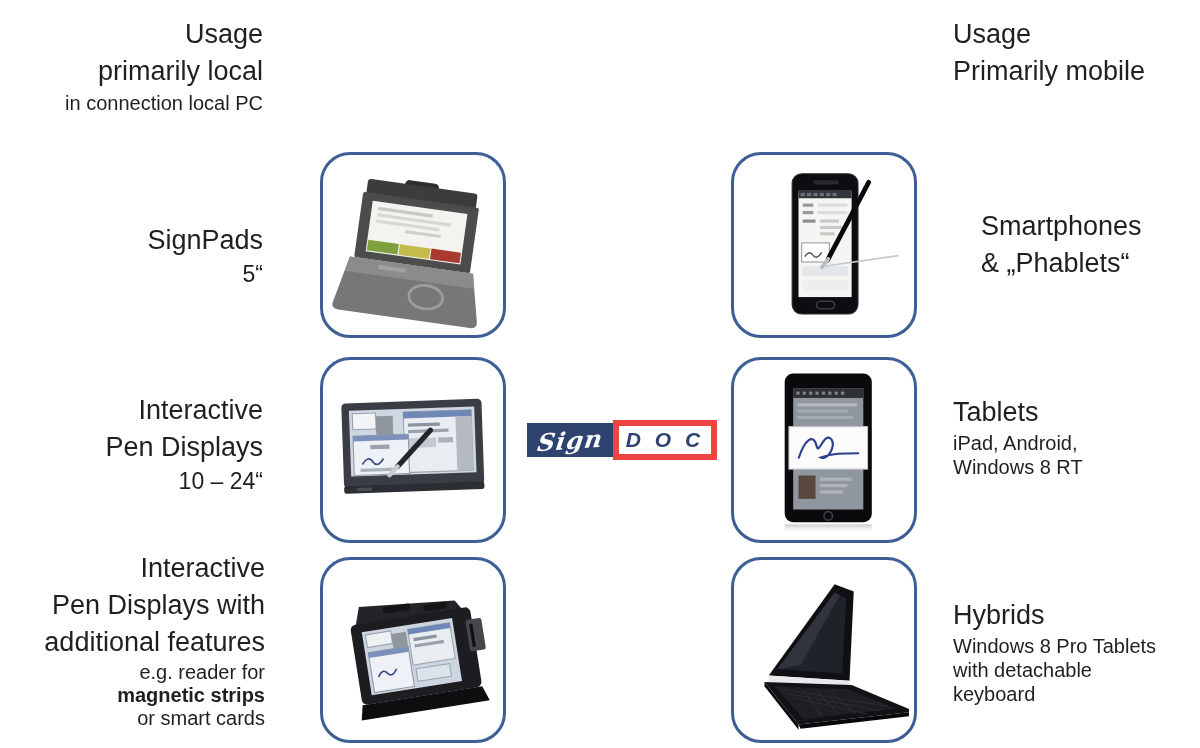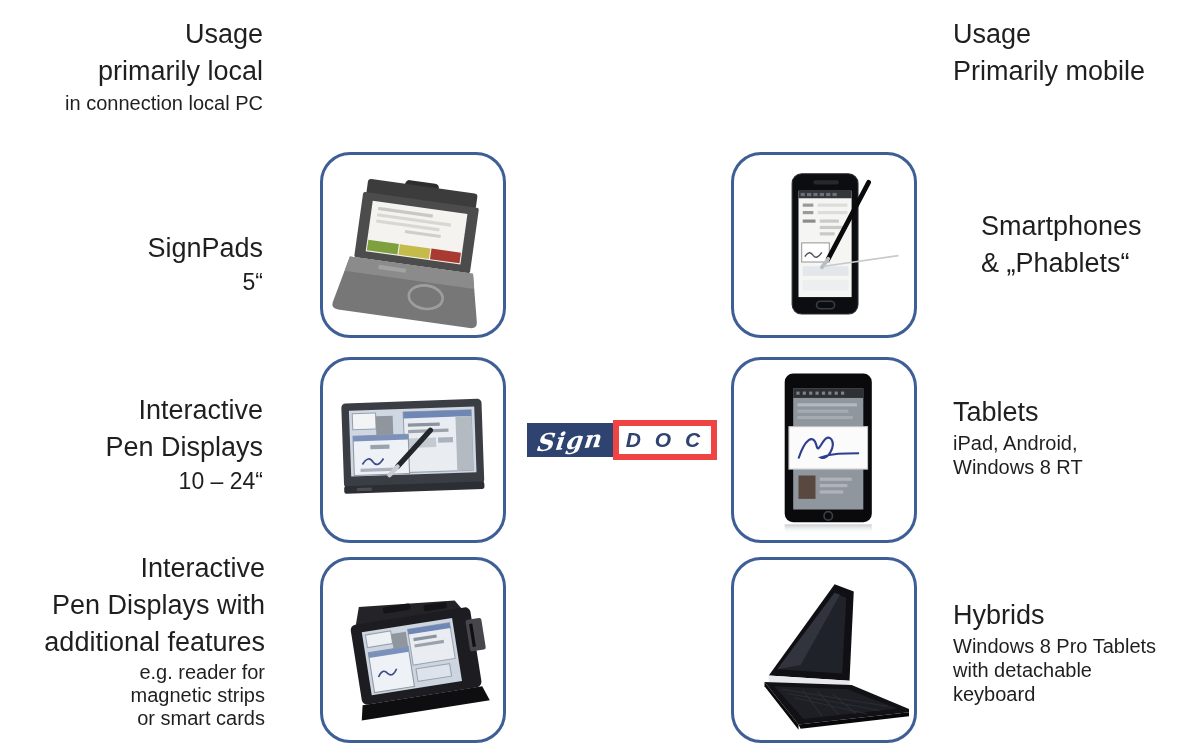--- a/index.html
+++ b/index.html
@@ -44,37 +44,37 @@
     <div class="h-big">Usage</div>
     <div class="h-big">primarily local</div>
     <div class="h-small">in connection local PC</div>
   </div>
 
   <div class="abs ta-l" style="left:953px;top:16px;width:240px;">
     <div class="h-big">Usage</div>
     <div class="h-big">Primarily mobile</div>
   </div>
 
-  <div class="abs ta-r" style="left:0;top:230px;width:263px;">
+  <div class="abs ta-r" style="left:0;top:222px;width:263px;">
     <div class="h-big">SignPads</div>
     <div class="sub-mid">5“</div>
   </div>
 
   <div class="abs ta-r" style="left:0;top:392px;width:263px;">
     <div class="h-big">Interactive</div>
     <div class="h-big">Pen Displays</div>
     <div class="sub-mid">10 – 24“</div>
   </div>
 
   <div class="abs ta-r" style="left:0;top:550px;width:265px;">
     <div class="h-big">Interactive</div>
     <div class="h-big">Pen Displays with</div>
     <div class="h-big">additional features</div>
     <div class="h-small" style="line-height:23px;">e.g. reader for</div>
-    <div class="h-small" style="line-height:23px;">magnetic strips</div>
+    <div class="h-small" style="line-height:23px;font-weight:bold;">magnetic strips</div>
     <div class="h-small" style="line-height:23px;">or smart cards</div>
   </div>
 
   <div class="abs ta-l" style="left:981px;top:208px;width:240px;">
     <div class="h-big">Smartphones</div>
     <div class="h-big">&amp; „Phablets“</div>
   </div>
 
   <div class="abs ta-l" style="left:953px;top:394px;width:240px;">
     <div class="h-big">Tablets</div>

